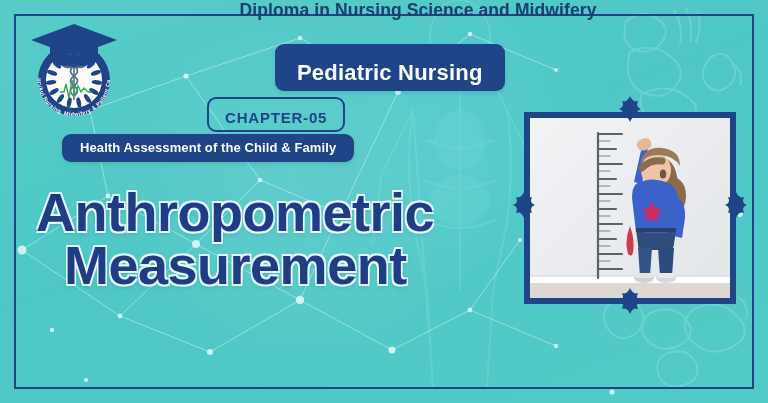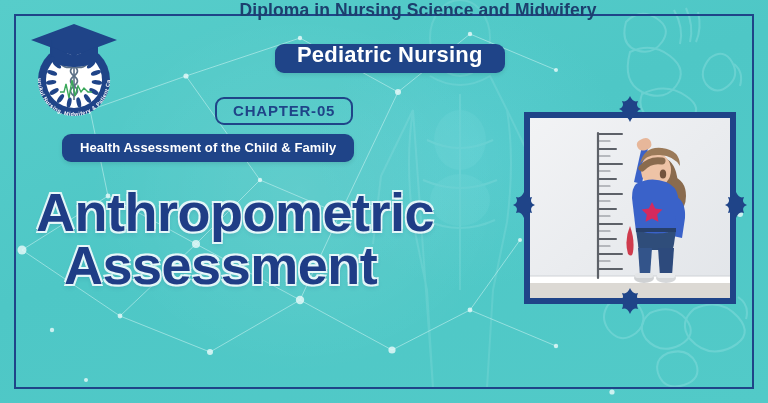--- a/index.html
+++ b/index.html
@@ -31,31 +31,31 @@
   .logo{position:absolute;left:24px;top:18px;width:100px;height:105px;}
   
   .kicker{
     position:absolute;left:208px;top:0;width:420px;text-align:center;
     font-size:17.5px;font-weight:bold;color:#1c3f6e;letter-spacing:.1px;
     white-space:nowrap;
   }
   .subject-badge{
     position:absolute;left:275px;top:44px;
     background:#1f4488;border-radius:9px;
-    padding:0 22px 7px;
+    padding:18px 22px 7px;
     font-size:22px;font-weight:bold;color:#ffffff;letter-spacing:.2px;
     white-space:nowrap;line-height:1;
     box-shadow:0 2px 4px rgba(0,0,0,.10);
   }
   .chapter-badge{
     position:absolute;left:207px;top:97px;
     border:2px solid #1f4488;border-radius:9px;
-    padding:4px 16px 5px;
+    padding:11px 16px 5px;
     font-size:15px;font-weight:bold;color:#1f4488;letter-spacing:.8px;
-    white-space:nowrap;line-height:1;margin-left:8px;
+    white-space:nowrap;line-height:1;
   }
   .topic-bar{
     position:absolute;left:62px;top:134px;
     background:#1f4488;border-radius:9px;
     padding:7px 18px 8px;
     font-size:13px;font-weight:bold;color:#ffffff;letter-spacing:.1px;
     white-space:nowrap;line-height:1;
     box-shadow:0 2px 4px rgba(0,0,0,.10);
   }
   .main-title{
@@ -219,21 +219,21 @@
     </text>
   </svg>
 
   <div class="kicker">Diploma in Nursing Science and Midwifery</div>
   <div class="subject-badge">Pediatric Nursing</div>
   <div class="chapter-badge">CHAPTER-05</div>
   <div class="topic-bar">Health Assessment of the Child &amp; Family</div>
 
   <div class="main-title">
     <span class="l1">Anthropometric</span>
-    <span class="l2">Assessment</span>
+    <span class="l2">Measurement</span>
   </div>
 
 
   <div class="photo-wrap">
     <div class="photo-frame">
       <svg class="photo" viewBox="0 0 200 180" preserveAspectRatio="xMidYMid slice">
 
         <defs>
           <linearGradient id="wallg" x1="0" y1="0" x2="1" y2="1">
             <stop offset="0" stop-color="#f2f3f5"></stop>

